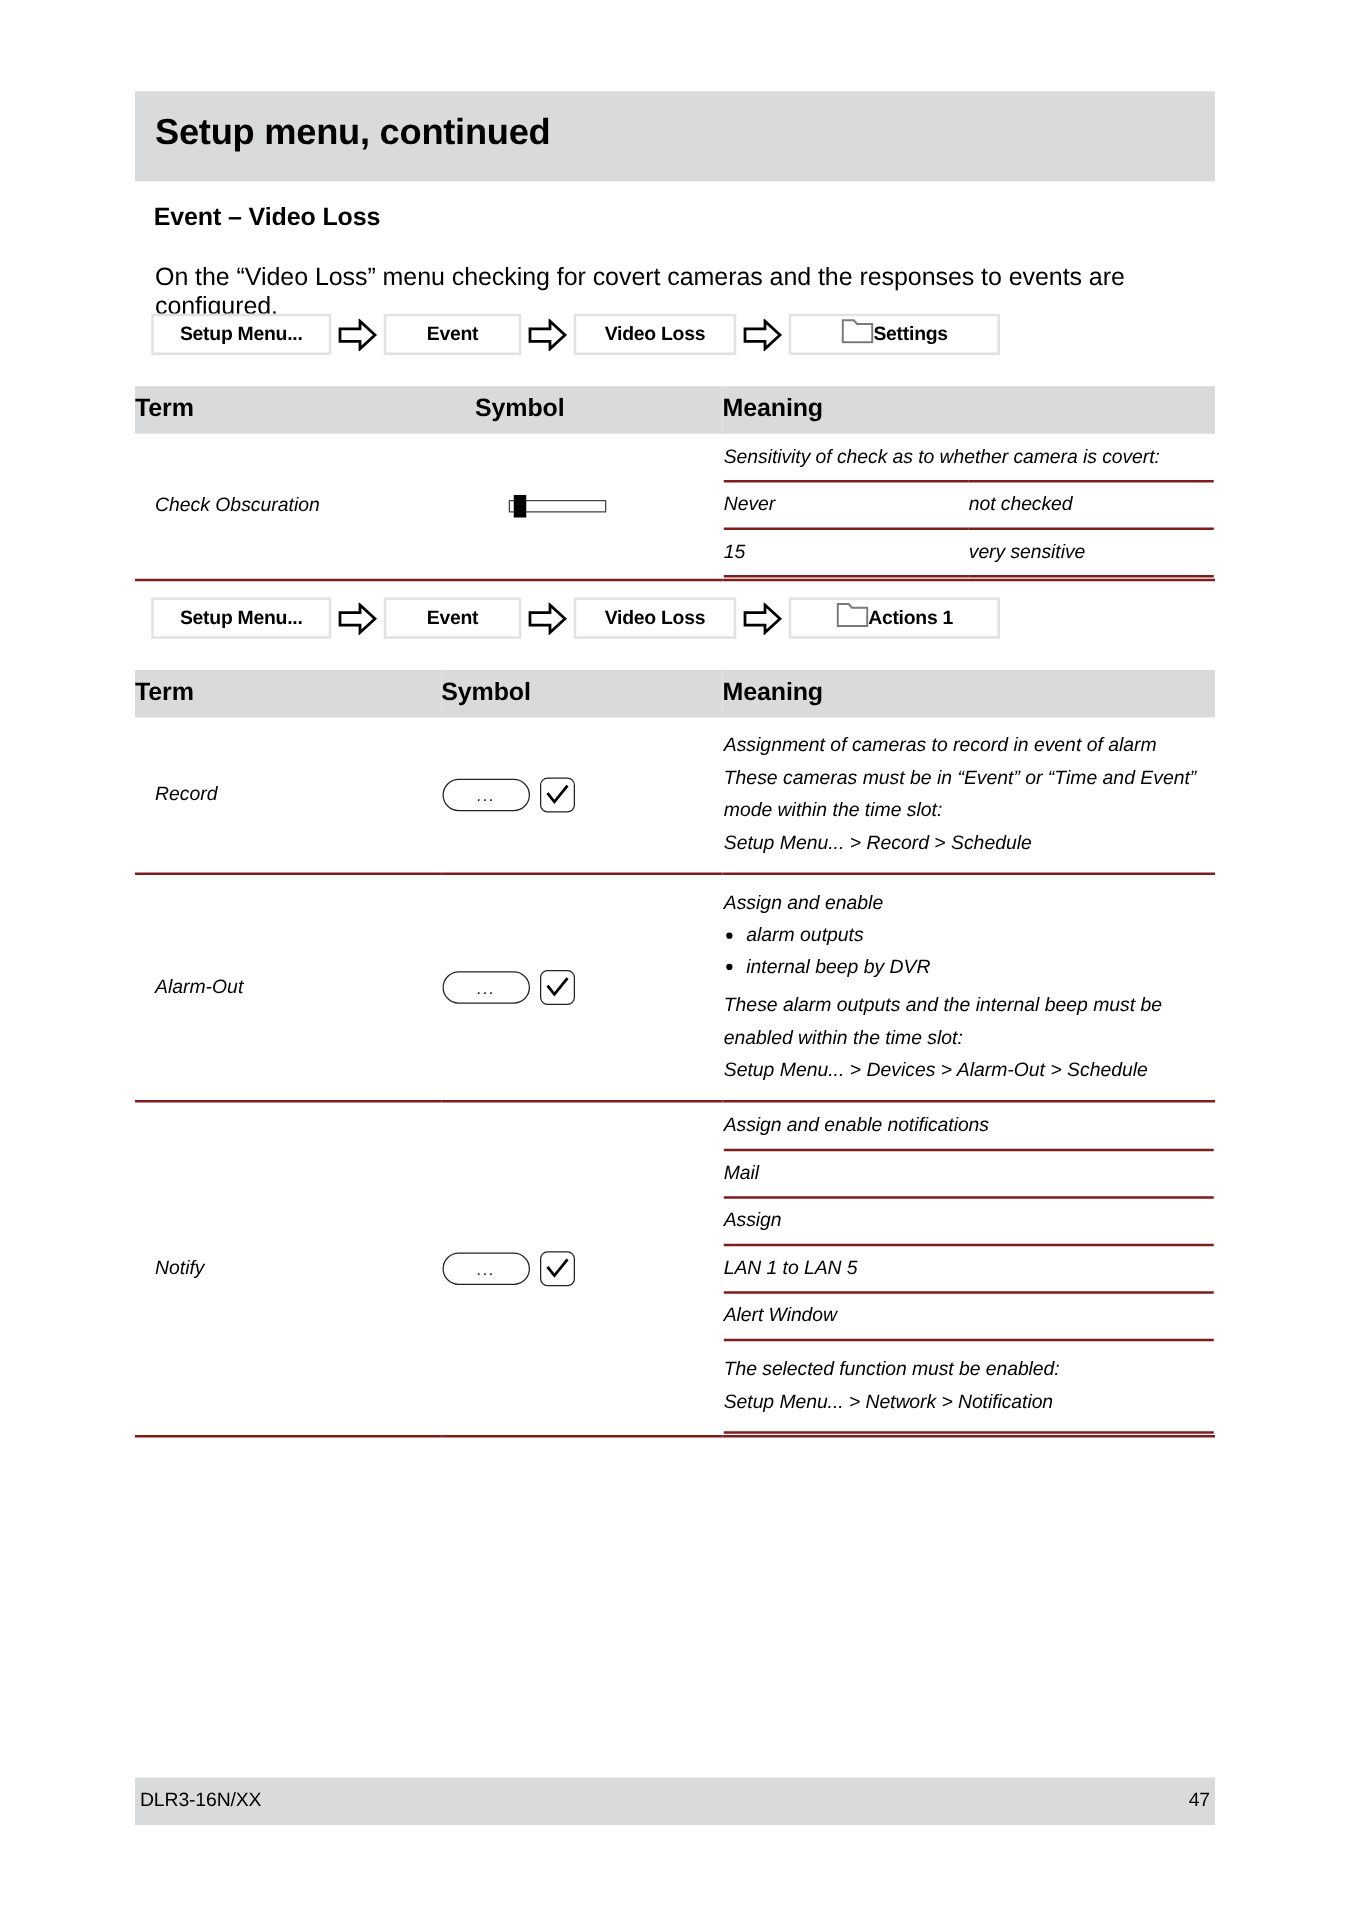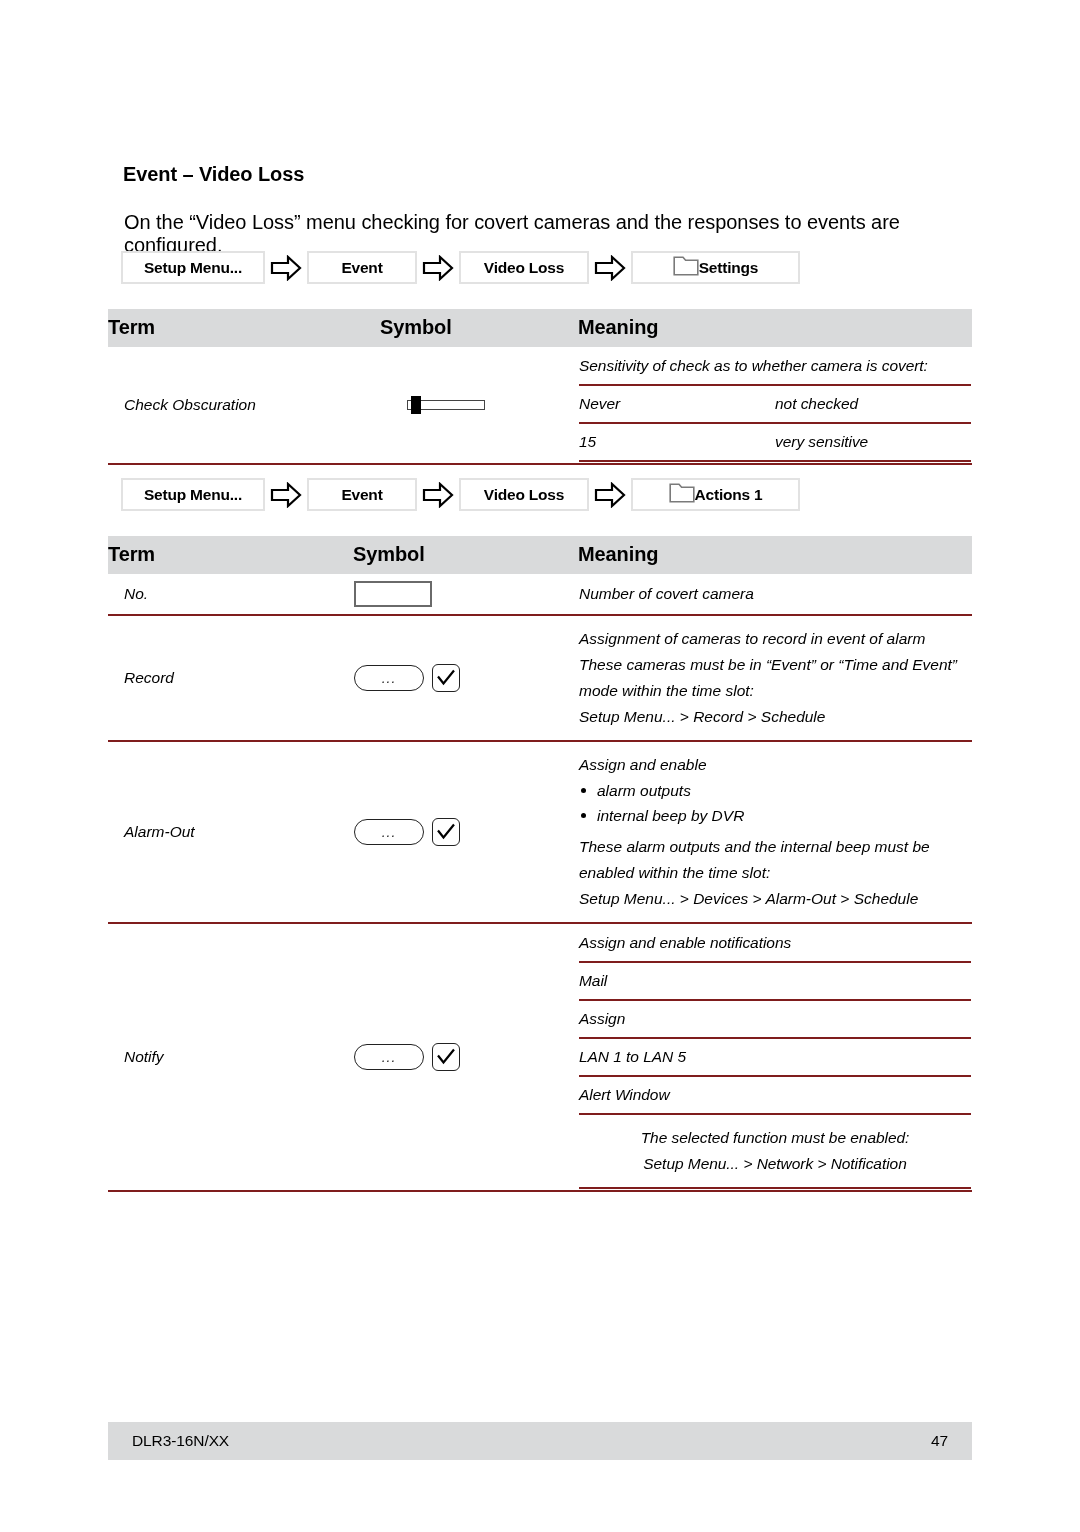--- a/index.html
+++ b/index.html
@@ -207,31 +207,34 @@
   .footer-band {
     position: absolute;
     left: 0;
     top: 1422px;
     width: 864px;
     height: 38px;
     background: #d9dadb;
     display: flex;
     align-items: center;
     justify-content: space-between;
-    padding: 0 24px;
+    padding: 0 4px;
     box-sizing: border-box;
     font-size: 15.5px;
     letter-spacing: -0.1px;
   }
 </style>
 </head>
 <body>
 
 <div class="page">
 
+  <div class="header-band">
+    <div class="header-title">Setup menu, continued</div>
+  </div>
 
   <div class="section-heading">Event – Video Loss</div>
   <div class="intro-text">On the “Video Loss” menu checking for covert cameras and the responses to events are configured.</div>
 
   <div class="crumbs" style="top:251px;">
     <div class="crumb-box w1">Setup Menu...</div>
     <div class="crumb-arrow">
       <svg width="32" height="26" viewBox="0 0 32 26" aria-hidden="true">
         <path d="M2 8 H18 V2 L30 13 L18 24 V18 H2 Z" fill="#ffffff" stroke="#000000" stroke-width="2.2" stroke-linejoin="miter"></path>
       </svg>
@@ -336,29 +339,20 @@
       <col style="width:225px">
       <col style="width:394px">
     </colgroup>
     <tbody>
       <tr class="hdr-row">
         <td class="cell-term">Term</td>
         <td>Symbol</td>
         <td>Meaning</td>
       </tr>
 
-      <tr class="row-sep">
-        <td class="cell-term" style="padding-top:11px;padding-bottom:11px;">No.</td>
-        <td>
-          <div class="sym-wrap">
-            <div class="sym-input"></div>
-          </div>
-        </td>
-        <td>Number of covert camera</td>
-      </tr>
 
       <tr class="row-sep">
         <td class="cell-term">Record</td>
         <td>
           <div class="sym-wrap">
             <div class="sym-dots">...</div>
             <div class="sym-check">
               <svg width="20" height="18" viewBox="0 0 20 18" aria-hidden="true">
                 <path d="M2 7.5 L7.5 14.5 L18 1.5" fill="none" stroke="#000000" stroke-width="2.2" stroke-linecap="butt" stroke-linejoin="miter"></path>
               </svg>
@@ -419,21 +413,21 @@
               <tr>
                 <td>Assign</td>
               </tr>
               <tr>
                 <td>LAN 1 to LAN 5</td>
               </tr>
               <tr>
                 <td>Alert Window</td>
               </tr>
               <tr>
-                <td style="padding-top:10px;padding-bottom:10px;text-align:center;">
+                <td style="padding-top:10px;padding-bottom:10px;">
                   <div style="line-height:26px;">The selected function must be enabled:</div>
                   <div style="line-height:26px;">Setup Menu... &gt; Network &gt; Notification</div>
                 </td>
               </tr>
             </tbody>
           </table>
         </td>
       </tr>
     </tbody>
   </table>

